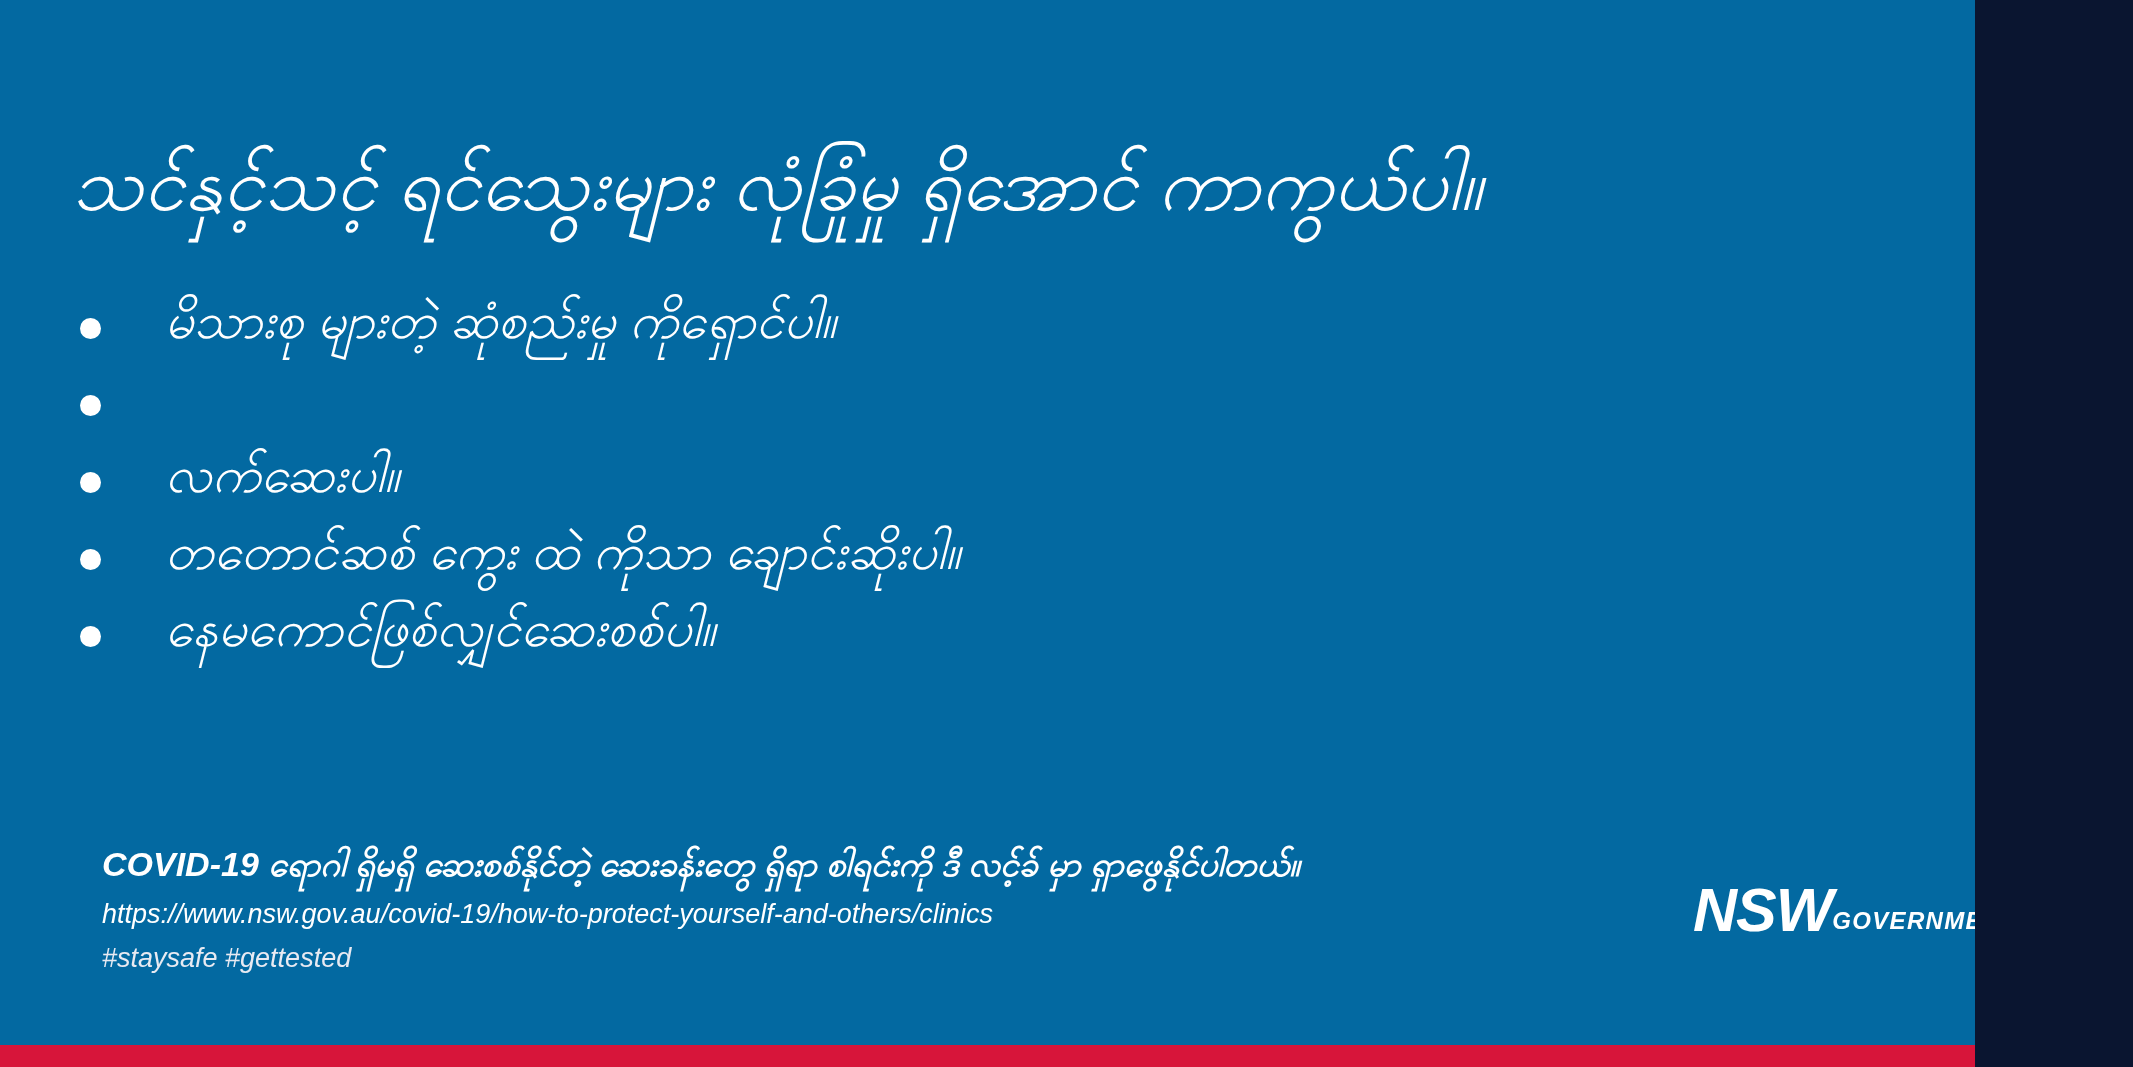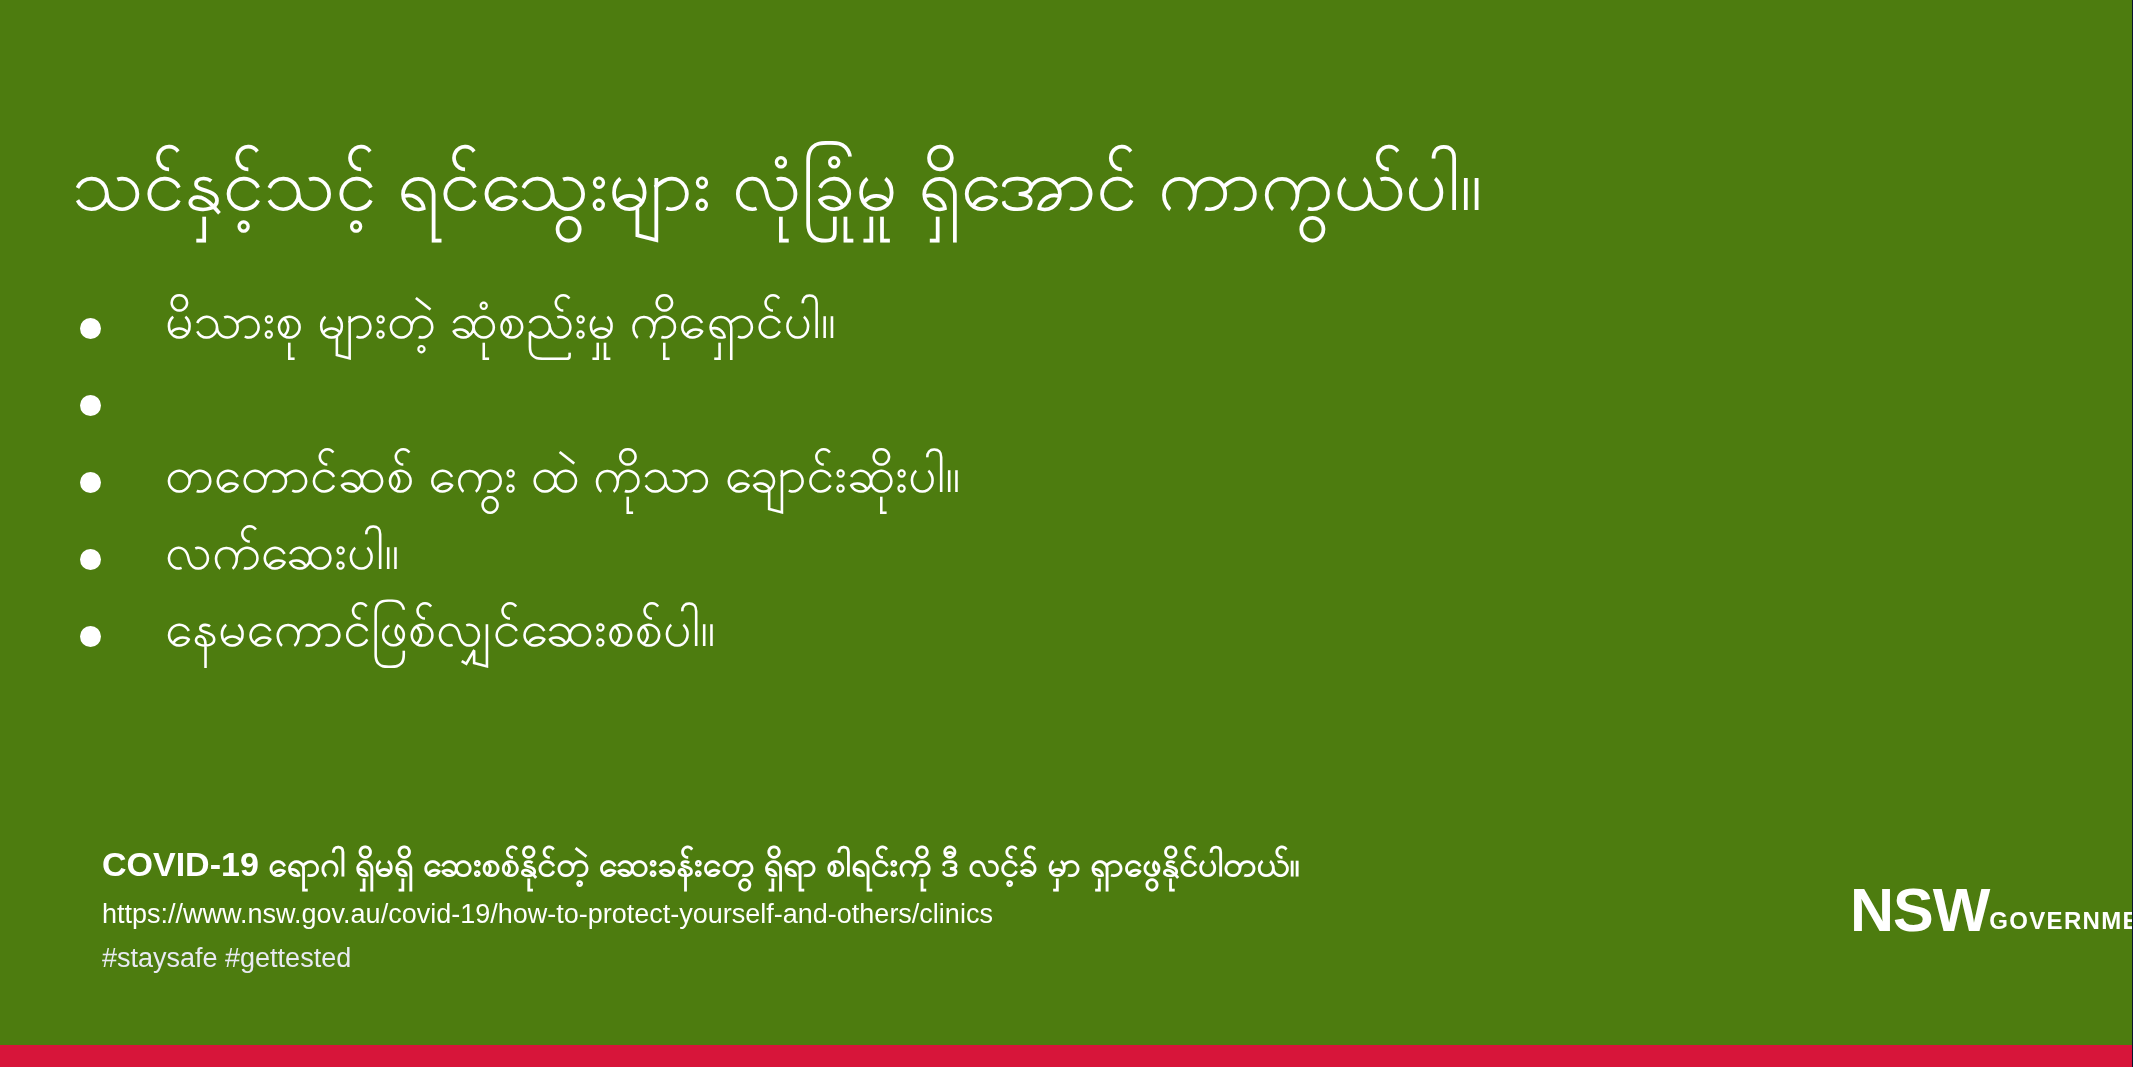--- a/index.html
+++ b/index.html
@@ -7,25 +7,26 @@
     margin: 0;
     padding: 0;
     background: #0a1530;
   }
   body {
     font-family: "Liberation Sans", "DejaVu Sans", sans-serif;
   }
 
   .poster {
     position: relative;
-    width: 2132px;
+    width: 1975px;
     height: 1067px;
-    background: #4d7c0f;
+    background: #0369a1;
     overflow: hidden;
     box-sizing: border-box;
+    font-style: italic;
   }
 
   
   .headline {
     position: absolute;
     left: 72px;
     top: 92px;
     width: 2000px;
     color: #ffffff;
     font-size: 74px;
@@ -159,25 +160,25 @@
   <ul class="bullets">
     <li class="bullet-row">
       <span class="bullet-dot"></span>
       <span class="bullet-text">မိသားစု များတဲ့ ဆုံစည်းမှု ကိုရှောင်ပါ။</span>
     </li>
     <li class="bullet-row">
       <span class="bullet-dot"></span>
     </li>
     <li class="bullet-row">
       <span class="bullet-dot"></span>
+      <span class="bullet-text">လက်ဆေးပါ။</span>
+    </li>
+    <li class="bullet-row">
+      <span class="bullet-dot"></span>
       <span class="bullet-text">တတောင်ဆစ် ကွေး ထဲ ကိုသာ ချောင်းဆိုးပါ။</span>
-    </li>
-    <li class="bullet-row">
-      <span class="bullet-dot"></span>
-      <span class="bullet-text">လက်ဆေးပါ။</span>
     </li>
     <li class="bullet-row">
       <span class="bullet-dot"></span>
       <span class="bullet-text">နေမကောင်ဖြစ်လျှင်ဆေးစစ်ပါ။</span>
     </li>
   </ul>
 
   <div class="footer">
     <p class="footer-my">COVID-19 ရောဂါ ရှိမရှိ ဆေးစစ်နိုင်တဲ့ ဆေးခန်းတွေ ရှိရာ စါရင်းကို ဒီ လင့်ခ် မှာ ရှာဖွေနိုင်ပါတယ်။</p>
     <a class="footer-url" href="#">https://www.nsw.gov.au/covid-19/how-to-protect-yourself-and-others/clinics</a>

